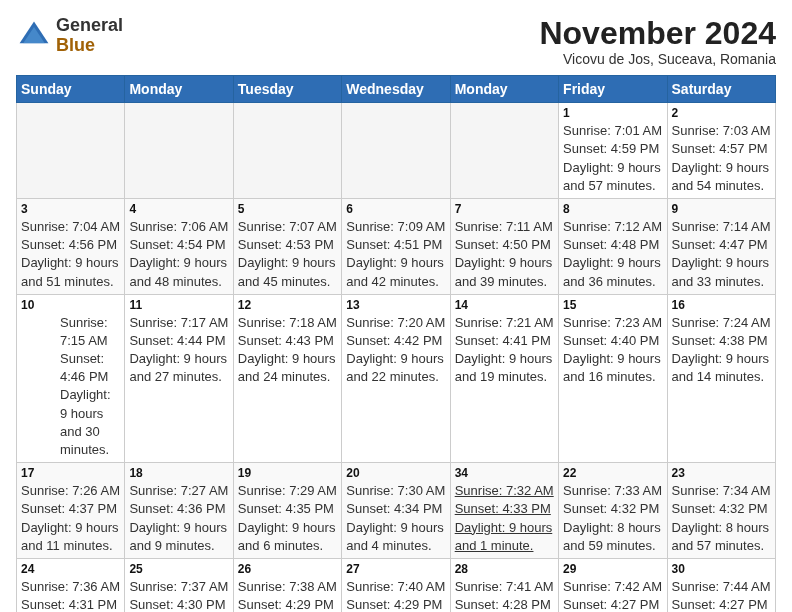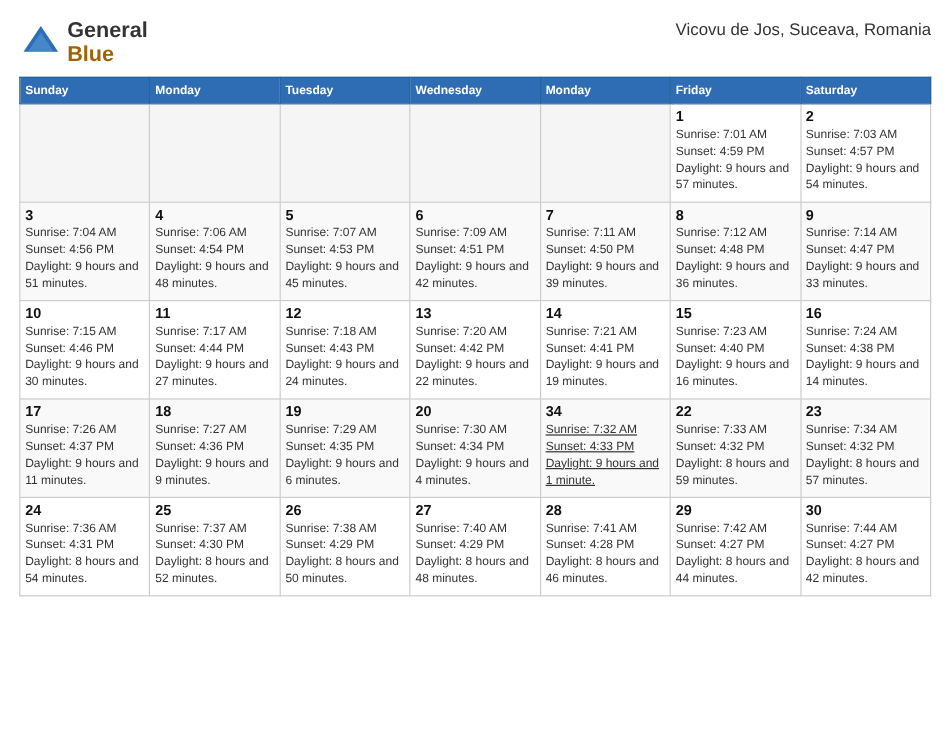--- a/index.html
+++ b/index.html
@@ -57,21 +57,21 @@
     .calendar {
       flex: 1;
       border: 1px solid #ccc;
       border-collapse: collapse;
       width: 100%;
       table-layout: fixed;
     }
     .calendar th {
       background: #2e6db4;
       color: #fff;
-      font-size: 10px;
+      font-size: 14px;
       font-weight: bold;
       padding: 5px 4px;
       text-align: left;
       border: 1px solid #2563a0;
     }
     .calendar td {
       vertical-align: top;
       border: 1px solid #ccc;
       padding: 3px 4px;
       font-size: 9.5px;
@@ -86,41 +86,42 @@
       background: #f9f9f9;
     }
     .day-number {
       font-size: 12px;
       font-weight: bold;
       color: #111;
       display: block;
       margin-bottom: 2px;
     }
     .day-info {
-      font-size: 10px;
+      font-size: 13px;
       color: #333;
       line-height: 1.4;
     }
   </style>
 </head>
 <body>
 
 <div class="page">
   <div class="header">
     <div class="logo">
       <svg class="logo-icon" viewBox="0 0 40 40">
         <polygon points="20,4 36,28 4,28" fill="#2e6db4"></polygon>
         <polygon points="20,10 32,28 8,28" fill="#5ba3e0" opacity="0.5"></polygon>
       </svg>
       <div class="logo-text">
         <span class="logo-general">General</span>
         <span class="logo-blue">Blue</span>
       </div>
     </div>
     <div class="title-block">
+      <div class="month-title">November 2024</div>
       <div class="location">Vicovu de Jos, Suceava, Romania</div>
     </div>
   </div>
 
   <table class="calendar">
     <thead>
       <tr>
       <th>Sunday</th>
           <th>Monday</th>
           <th>Tuesday</th>
@@ -190,21 +191,21 @@
           <td>
             <span class="day-number">9</span>
             <div class="day-info" style="white-space: pre-line;">Sunrise: 7:14 AM
 Sunset: 4:47 PM
 Daylight: 9 hours and 33 minutes.</div>
           </td>
         </tr>
         <tr>
           <td>
             <span class="day-number">10</span>
-            <div class="day-info" style="white-space: pre-line;">Sunrise: 7:15 AM
+            <div class="day-info" style="white-space: pre-line; margin-left: 39px;">Sunrise: 7:15 AM
 Sunset: 4:46 PM
 Daylight: 9 hours and 30 minutes.</div>
           </td>
           <td>
             <span class="day-number">11</span>
             <div class="day-info" style="white-space: pre-line;">Sunrise: 7:17 AM
 Sunset: 4:44 PM
 Daylight: 9 hours and 27 minutes.</div>
           </td>
           <td>

